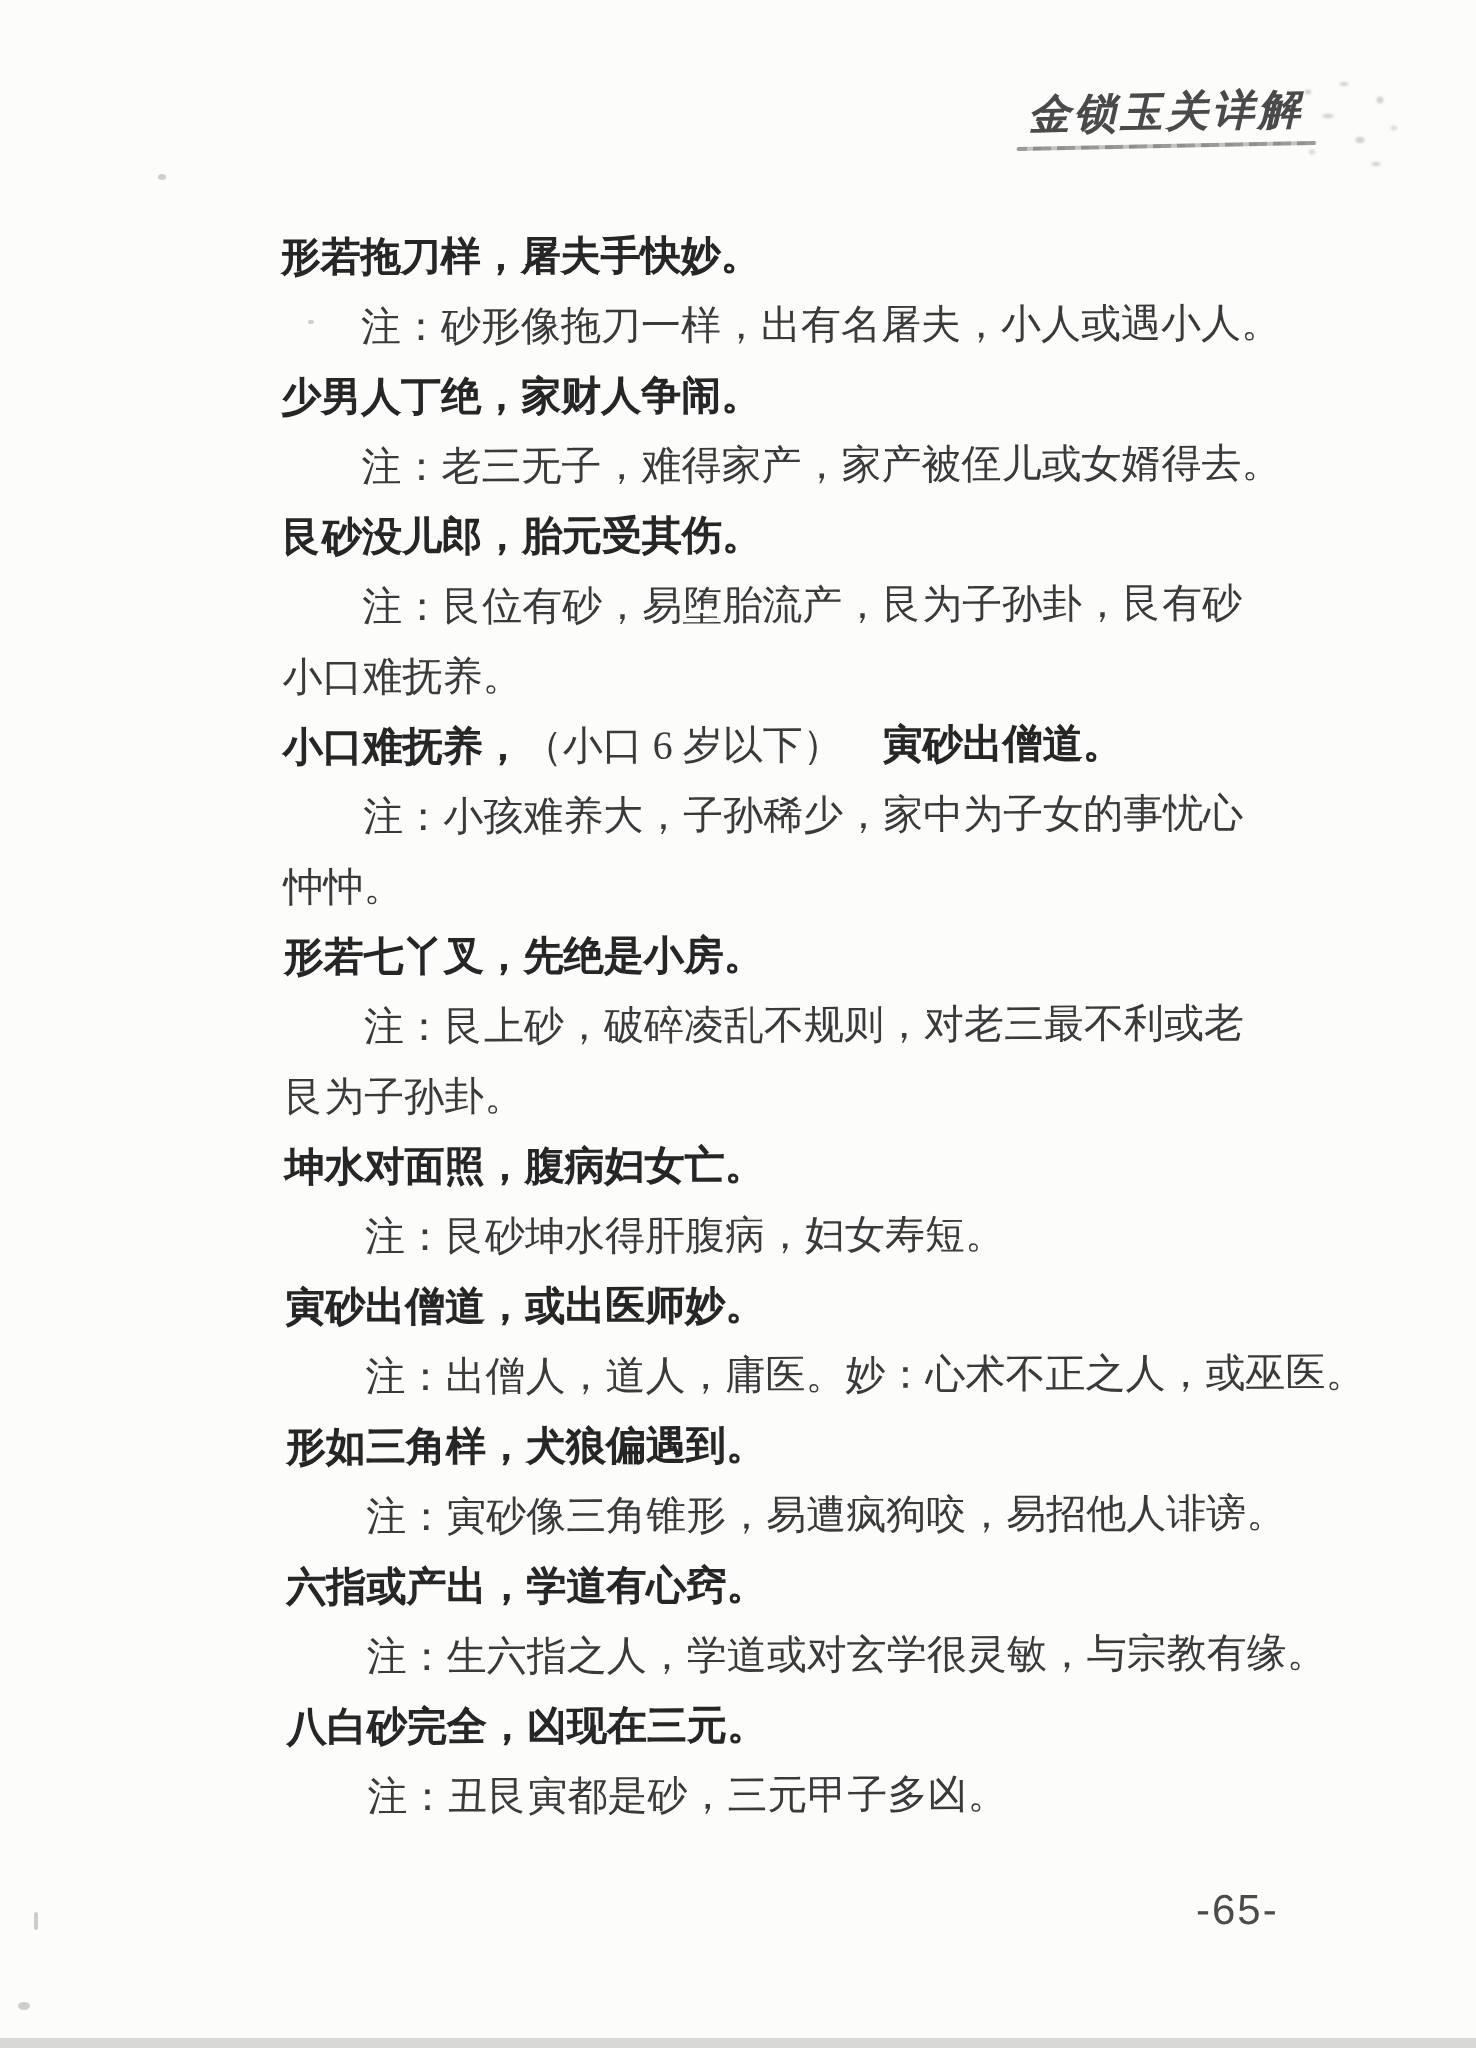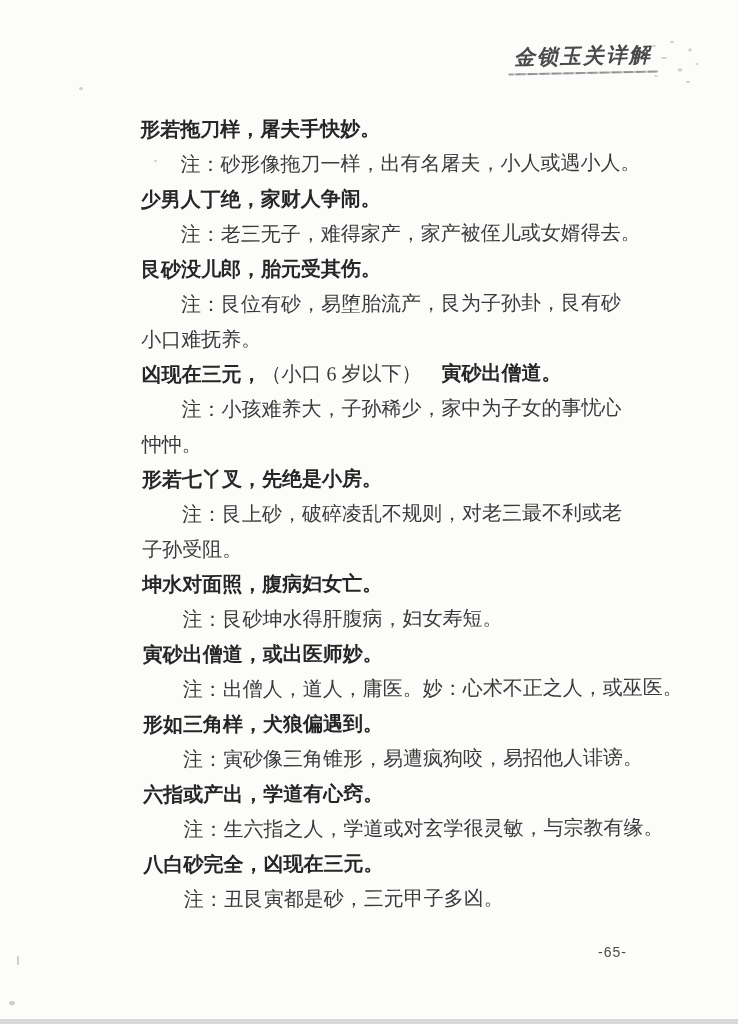--- a/index.html
+++ b/index.html
@@ -70,21 +70,21 @@
   }
   .line.note { padding-left: 40px; }
   .line .b { font-weight: bold; color: #262626; }
   .line .r { font-weight: normal; color: #3a3a3a; }
   
   .pagenum {
     position: absolute;
     left: 598px;
     top: 944px;
     font-family: "Liberation Sans", sans-serif;
-    font-size: 14px;
+    font-size: 21px;
     letter-spacing: 1px;
     color: #4b4b4b;
   }
   
   .scan-edge {
     position: absolute;
     left: 0; bottom: 0;
     width: 100%; height: 5px;
     background: #d8d8d8;
   }
@@ -107,26 +107,26 @@
   <div class="smudge"></div>
 
   <div class="body-text" id="body-lines">
       <div class="line heading"><span class="b">形若拖刀样，屠夫手快妙。</span></div>
       <div class="line note"><span class="r">注：砂形像拖刀一样，出有名屠夫，小人或遇小人。</span></div>
       <div class="line heading"><span class="b">少男人丁绝，家财人争闹。</span></div>
       <div class="line note"><span class="r">注：老三无子，难得家产，家产被侄儿或女婿得去。</span></div>
       <div class="line heading"><span class="b">艮砂没儿郎，胎元受其伤。</span></div>
       <div class="line note"><span class="r">注：艮位有砂，易堕胎流产，艮为子孙卦，艮有砂</span></div>
       <div class="line cont"><span class="r">小口难抚养。</span></div>
-      <div class="line heading"><span class="b">凶现在三元，</span><span class="r">（小口 6 岁以下）</span><span class="b">　寅砂出僧道。</span></div>
+      <div class="line heading"><span class="b">小口难抚养，</span><span class="r">（小口 6 岁以下）</span><span class="b">　寅砂出僧道。</span></div>
       <div class="line note"><span class="r">注：小孩难养大，子孙稀少，家中为子女的事忧心</span></div>
       <div class="line cont"><span class="r">忡忡。</span></div>
       <div class="line heading"><span class="b">形若七丫叉，先绝是小房。</span></div>
       <div class="line note"><span class="r">注：艮上砂，破碎凌乱不规则，对老三最不利或老</span></div>
-      <div class="line cont"><span class="r">子孙受阻。</span></div>
+      <div class="line cont"><span class="r">艮为子孙卦。</span></div>
       <div class="line heading"><span class="b">坤水对面照，腹病妇女亡。</span></div>
       <div class="line note"><span class="r">注：艮砂坤水得肝腹病，妇女寿短。</span></div>
       <div class="line heading"><span class="b">寅砂出僧道，或出医师妙。</span></div>
       <div class="line note"><span class="r">注：出僧人，道人，庸医。妙：心术不正之人，或巫医。</span></div>
       <div class="line heading"><span class="b">形如三角样，犬狼偏遇到。</span></div>
       <div class="line note"><span class="r">注：寅砂像三角锥形，易遭疯狗咬，易招他人诽谤。</span></div>
       <div class="line heading"><span class="b">六指或产出，学道有心窍。</span></div>
       <div class="line note"><span class="r">注：生六指之人，学道或对玄学很灵敏，与宗教有缘。</span></div>
       <div class="line heading"><span class="b">八白砂完全，凶现在三元。</span></div>
       <div class="line note"><span class="r">注：丑艮寅都是砂，三元甲子多凶。</span></div>

